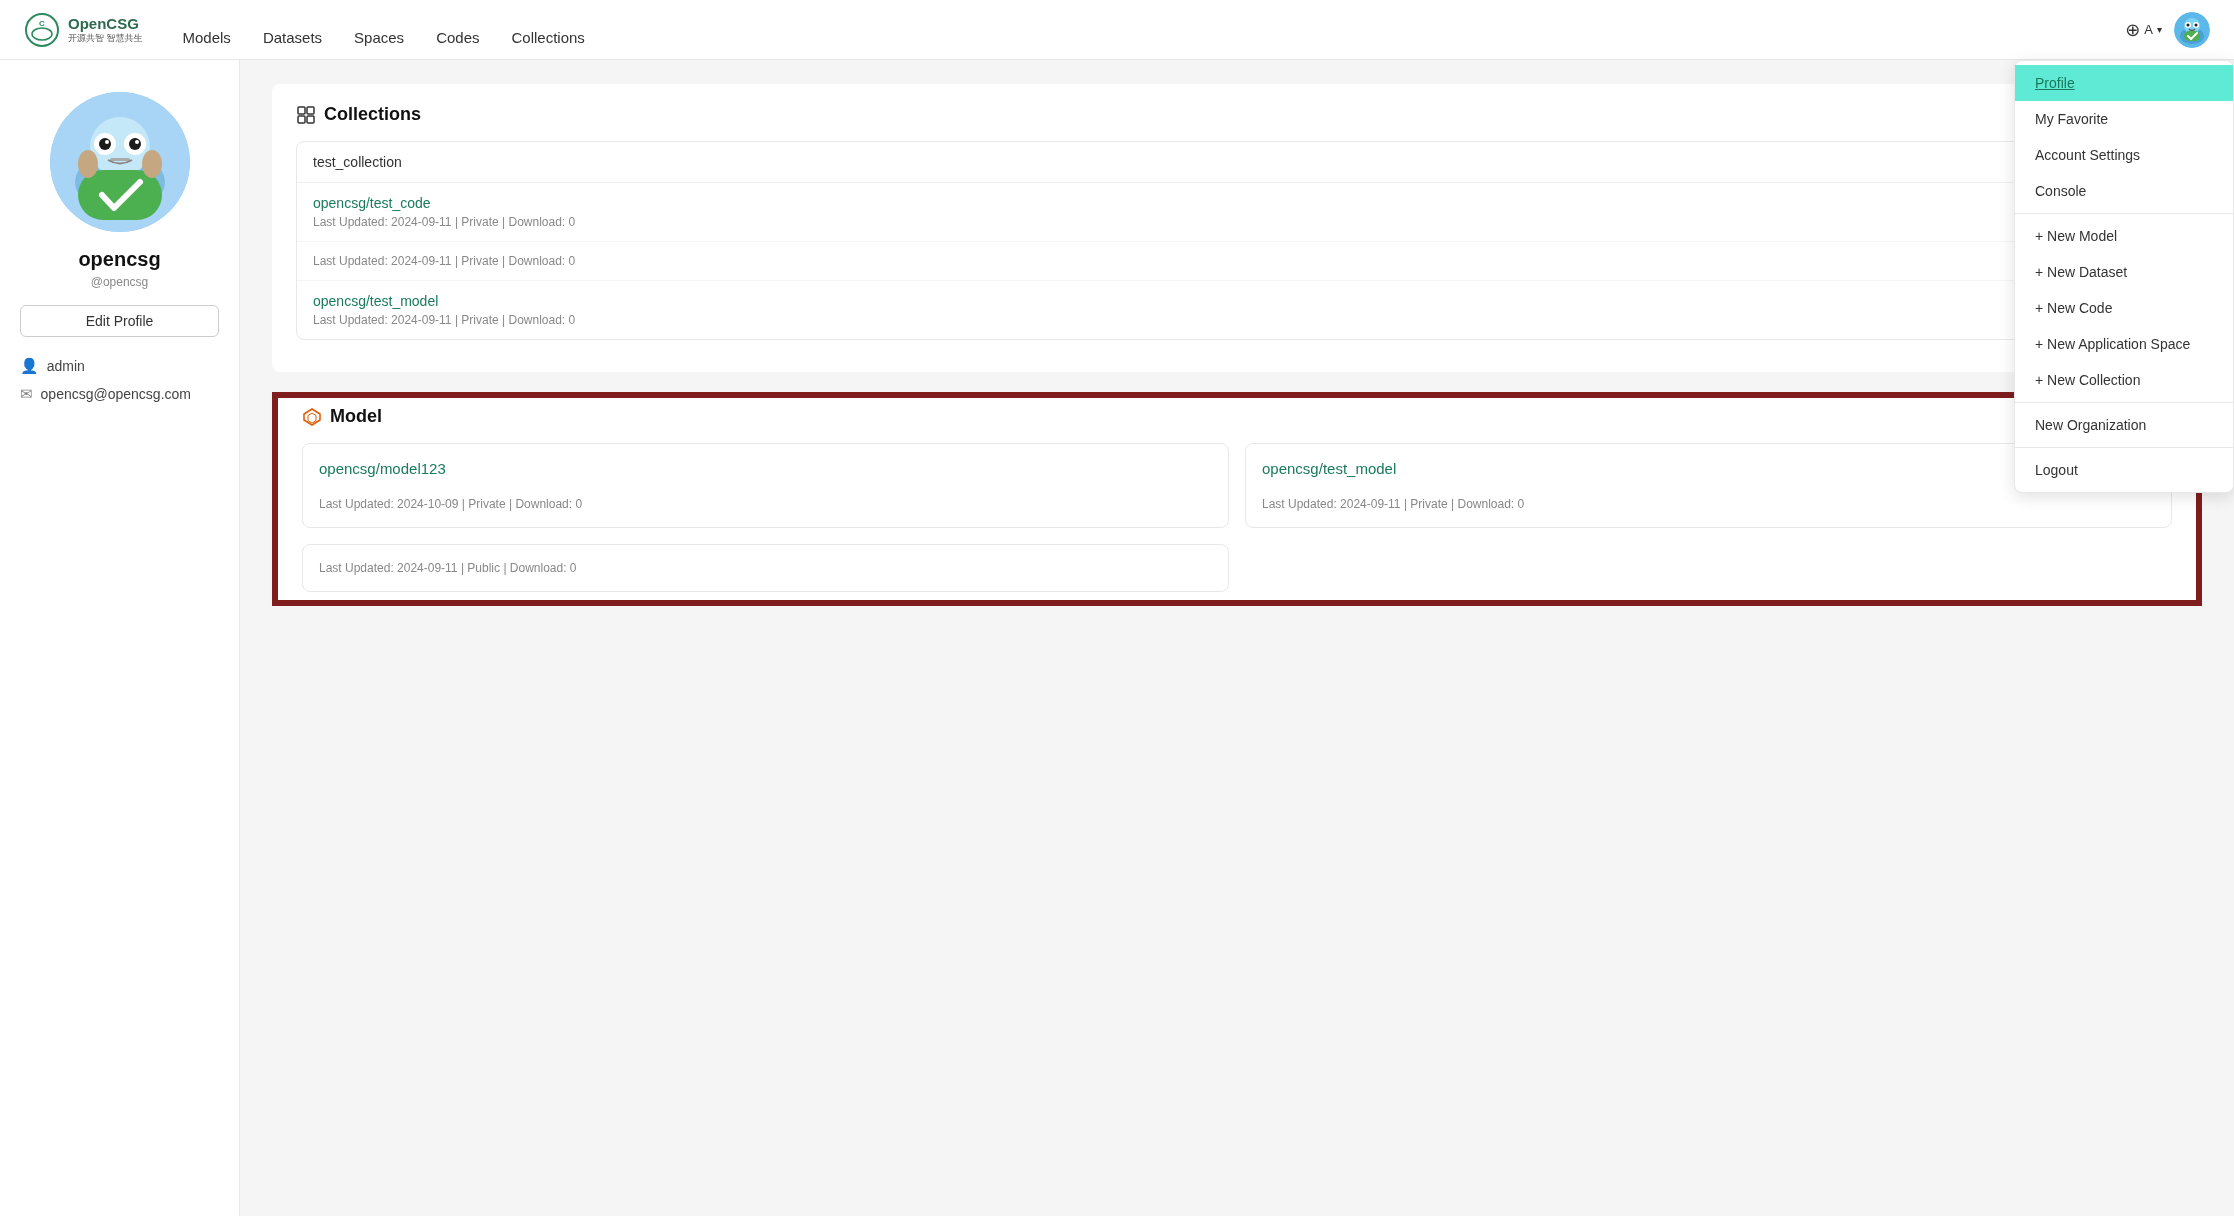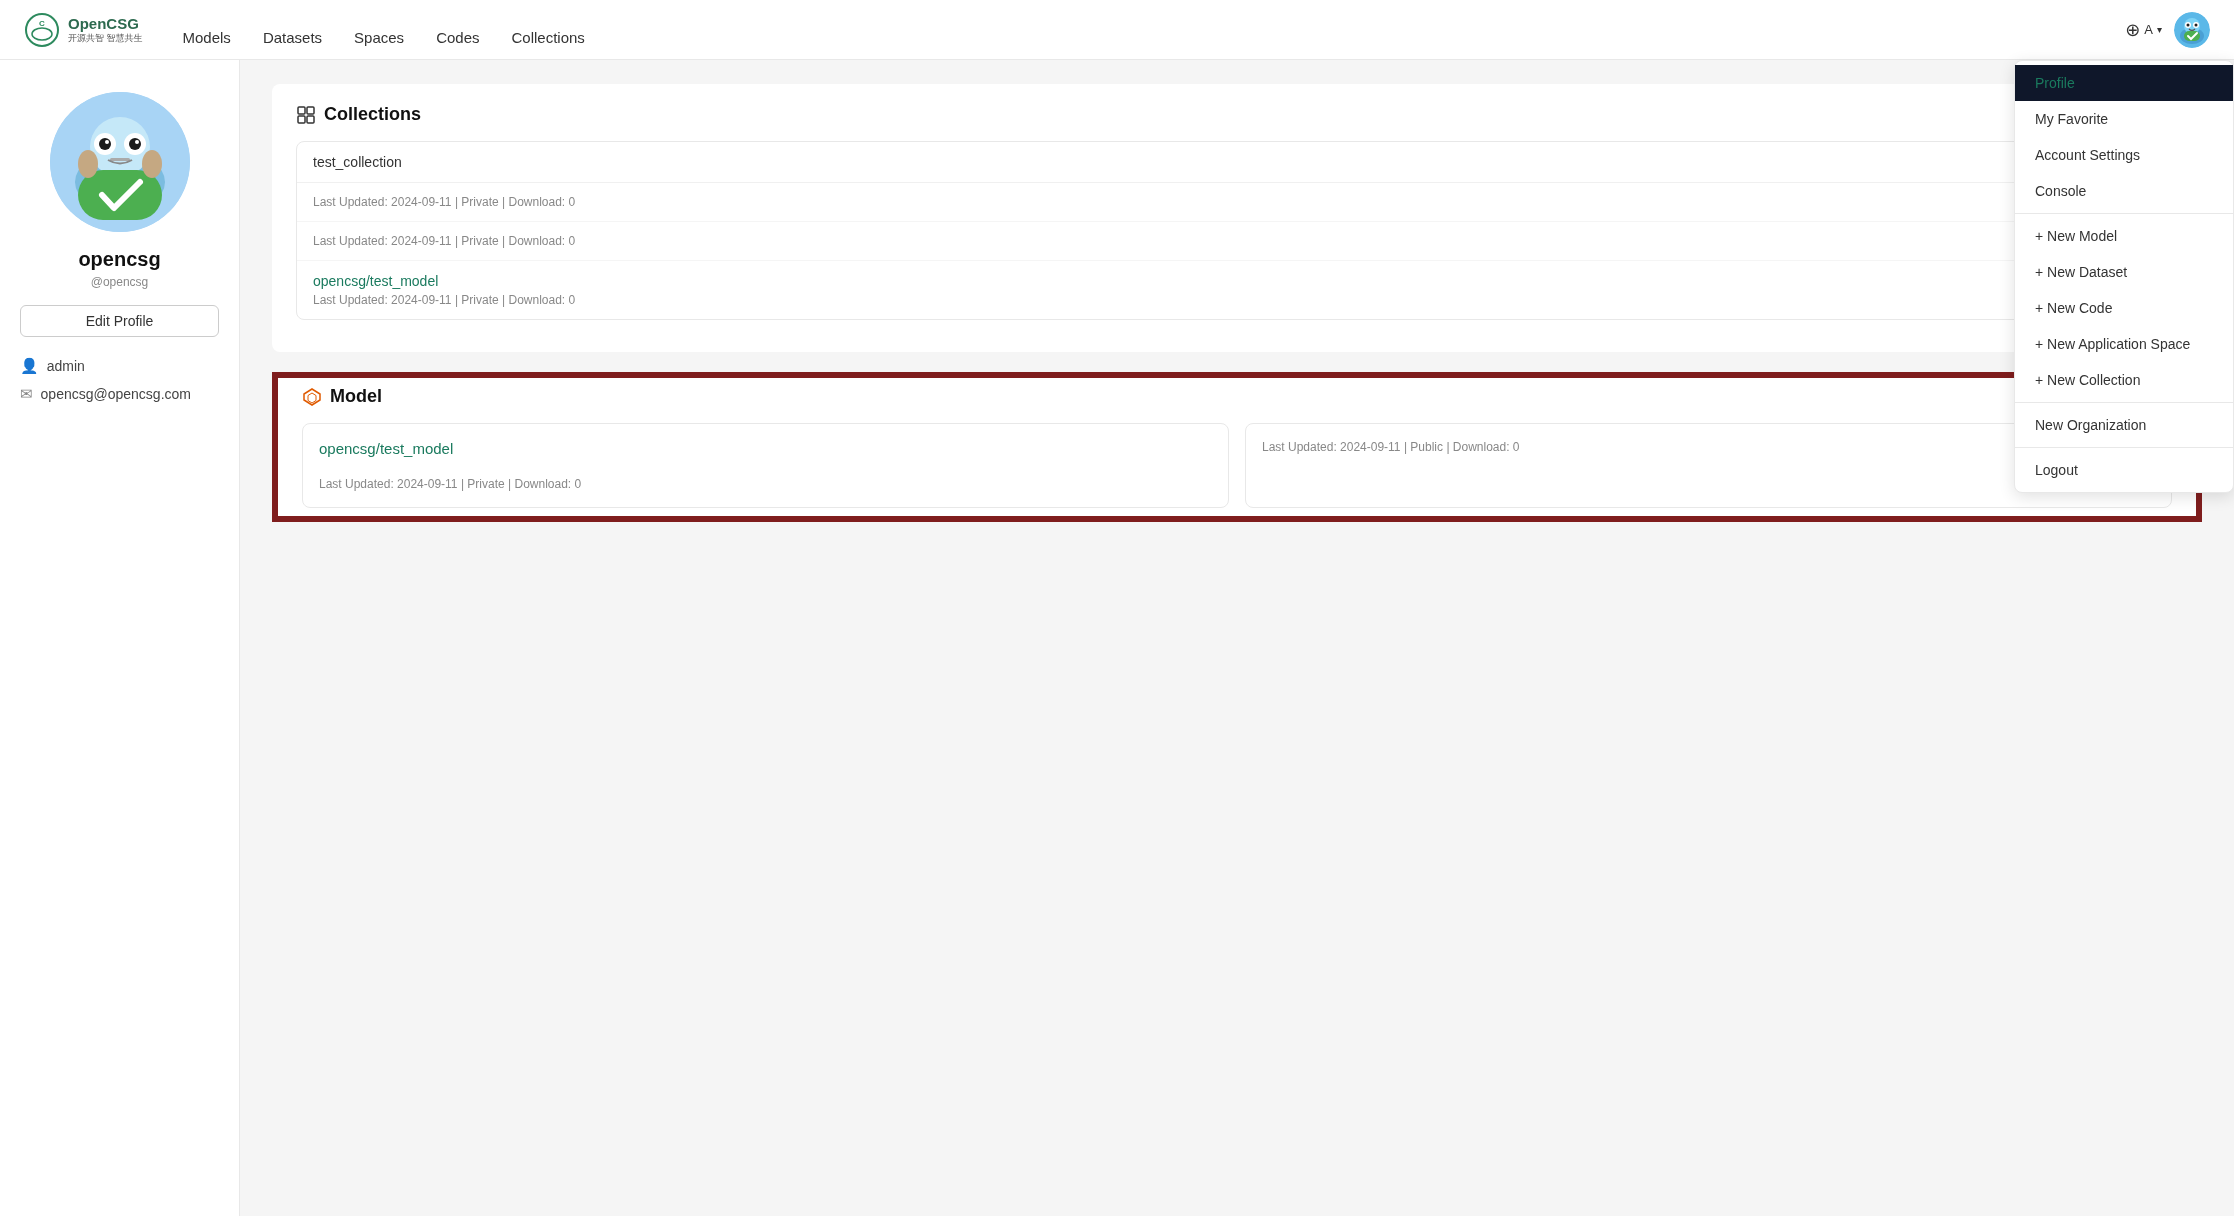--- a/index.html
+++ b/index.html
@@ -237,23 +237,24 @@
       padding: 4px 0;
     }
     .dropdown-item {
       padding: 10px 20px;
       font-size: 14px;
       color: #333;
       cursor: pointer;
       display: block;
     }
     .dropdown-item.active {
-      background: #0f172a;
+      background: #5eead4;
       color: #1a7a5e;
       font-weight: 500;
+      text-decoration: underline;
     }
     .dropdown-divider {
       height: 1px;
       background: #e8e8e8;
       margin: 4px 0;
     }
     .dropdown-item.create {
       color: #333;
     }
 
@@ -386,20 +387,21 @@
         </svg>
         <span>Collections</span>
       </h2>
 
       <div class="collection-card">
         <div class="collection-header">
           <span>test_collection</span>
           <span style="font-size:12px;color:#888;">›</span>
         </div>
         <div class="collection-item">
+          <div class="item-name">opencsg/test_code</div>
           <div class="item-meta">
             <span>Last Updated: 2024-09-11</span>
             <span> | </span>
             <span>Private</span>
             <span> | </span>
             <span>Download: 0</span>
           </div>
         </div>
         <div class="collection-item">
           <div class="item-meta">
@@ -426,20 +428,30 @@
     <section class="model-section">
       <h2 class="section-title">
         <svg width="20" height="20" viewBox="0 0 20 20">
           <polygon points="10,2 18,7 18,13 10,18 2,13 2,7" fill="none" stroke="#e05a00" stroke-width="1.5"></polygon>
           <polygon points="10,6 14,8.5 14,13.5 10,16 6,13.5 6,8.5" fill="none" stroke="#e05a00" stroke-width="1"></polygon>
         </svg>
         <span>Model</span>
       </h2>
       <div class="model-grid">
         <div class="model-card">
+          <div class="model-name">opencsg/model123</div>
+          <div class="model-meta">
+            <span>Last Updated: 2024-10-09</span>
+            <span> | </span>
+            <span>Private</span>
+            <span> | </span>
+            <span>Download: 0</span>
+          </div>
+        </div>
+        <div class="model-card">
           <div class="model-name">opencsg/test_model</div>
           <div class="model-meta">
             <span>Last Updated: 2024-09-11</span>
             <span> | </span>
             <span>Private</span>
             <span> | </span>
             <span>Download: 0</span>
           </div>
         </div>
         <div class="model-card">

